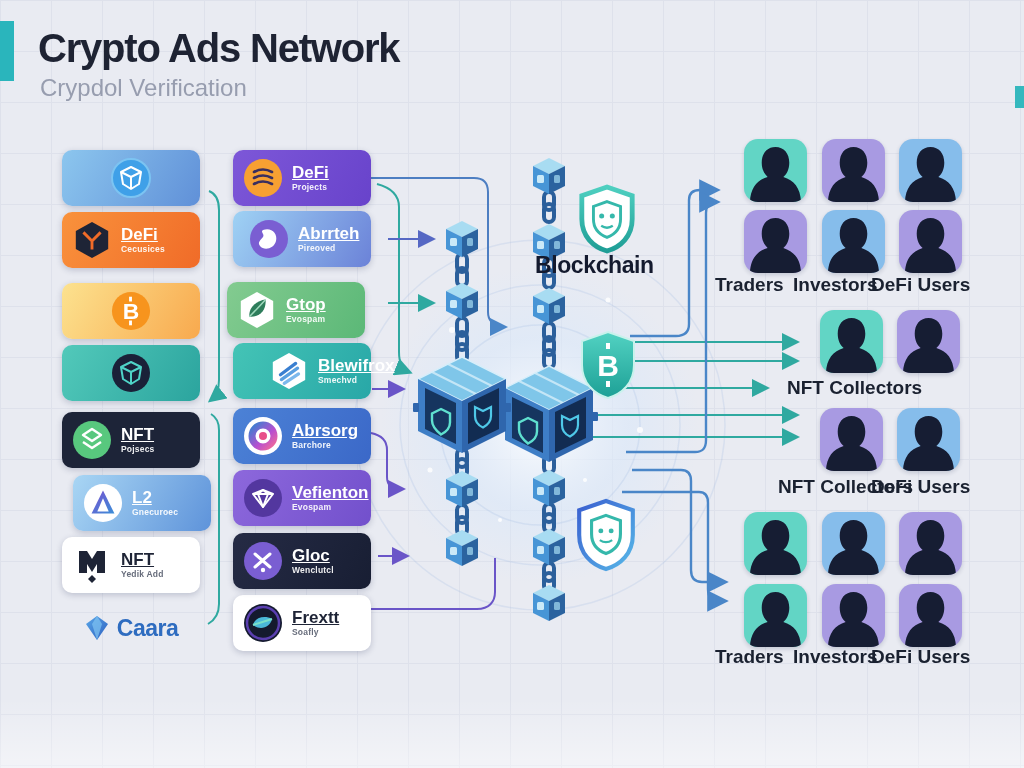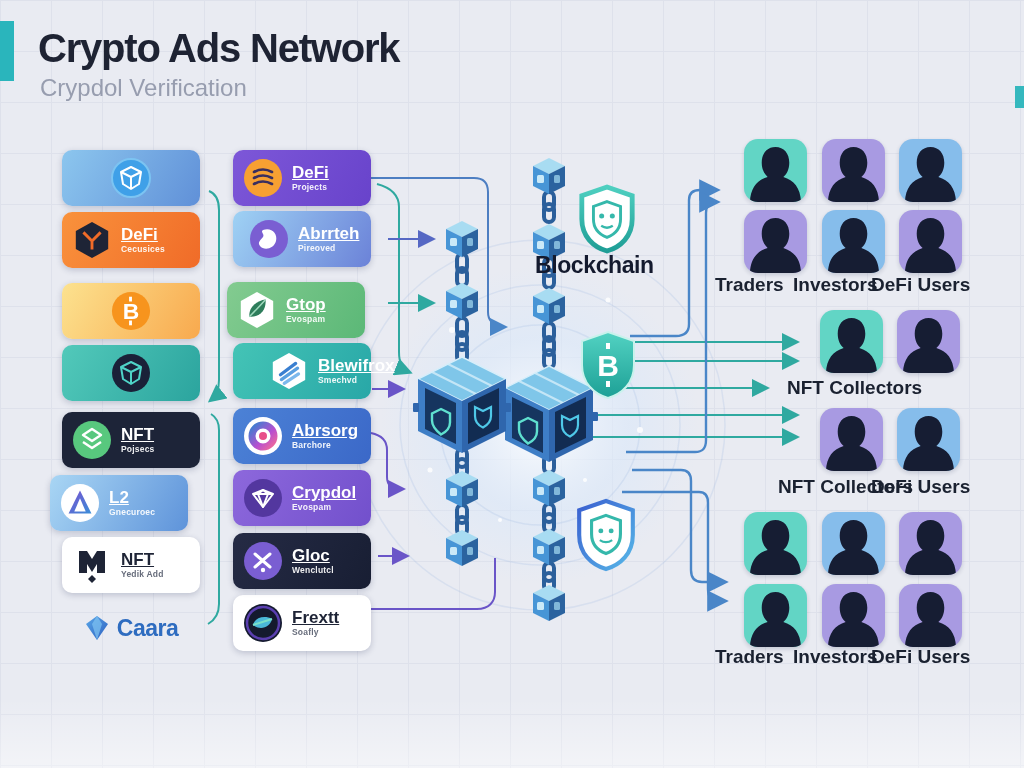--- a/index.html
+++ b/index.html
@@ -29,21 +29,21 @@
   .tx .t{font-size:17px;font-weight:700;text-decoration:underline;}
   .tx .s{font-size:8.5px;font-weight:700;opacity:.92;margin-top:2px;letter-spacing:.2px;}
   .dark-text .tx{color:#1e2436;}
   .dark-text .tx .s{color:#5a6070;}
   
   .c1-1{left:62px;top:150px;background:linear-gradient(120deg,#8cc6ee,#6090d8);}
   .c1-2{left:62px;top:212px;background:linear-gradient(120deg,#f9923c,#f06b28);}
   .c1-3{left:62px;top:283px;background:linear-gradient(120deg,#fce28f,#f8a94e);}
   .c1-4{left:62px;top:345px;background:linear-gradient(120deg,#52c9ba,#2ba49e);}
   .c1-5{left:62px;top:412px;background:#1d2438;}
-  .c1-6{left:50px;top:475px;background:linear-gradient(120deg,#a9d6f4,#5e93da);align-items:center;}
+  .c1-6{left:73px;top:475px;background:linear-gradient(120deg,#a9d6f4,#5e93da);align-items:center;}
   .c1-7{left:62px;top:537px;background:#ffffff;}
   
   .c2-1{left:233px;top:150px;background:linear-gradient(120deg,#7d57d8,#6843cb);}
   .c2-2{left:233px;top:211px;background:linear-gradient(120deg,#9fd2f4,#6b82d8);padding-left:16px;}
   .c2-3{left:227px;top:282px;background:linear-gradient(120deg,#83cb90,#5bb877);}
   .c2-4{left:233px;top:343px;background:linear-gradient(120deg,#44c4b6,#28a7a7);padding-left:36px;}
   .c2-5{left:233px;top:408px;background:linear-gradient(120deg,#4c82d6,#3b68c8);}
   .c2-6{left:233px;top:470px;background:linear-gradient(120deg,#8d68dc,#7250cc);}
   .c2-7{left:233px;top:533px;background:linear-gradient(120deg,#252b45,#181e33);}
   .c2-8{left:233px;top:595px;background:#ffffff;}
@@ -401,21 +401,21 @@
     <span class="ic">
       <svg width="40" height="40" viewBox="0 0 40 40">
           <circle cx="20" cy="20" r="19" fill="#53379f"></circle>
           <g fill="none" stroke="#fff" stroke-width="2" stroke-linejoin="round">
             <polygon points="20,12 30,16 20,29 10,16"></polygon>
             <path d="M10,16 H30 M20,12 L15,16 20,29 25,16 Z"></path>
           </g>
         </svg>
     </span>
     <span class="tx">
-        <div class="t">Crypdol</div>
+        <div class="t">Vefienton</div>
         <div class="s">Evospam</div>
       </span>
   </div>
 
   <div class="card c2-8 dark-text">
     <span class="ic">
       <svg width="40" height="40" viewBox="0 0 40 40">
           <circle cx="20" cy="20" r="19" fill="#141a2e"></circle>
           <circle cx="20" cy="20" r="16" fill="none" stroke="#5a3fb0" stroke-width="2.5"></circle>
           <path d="M10,22 C12,14 22,12 29,16 C27,24 18,28 10,22 z" fill="#4ab8d8"></path>

